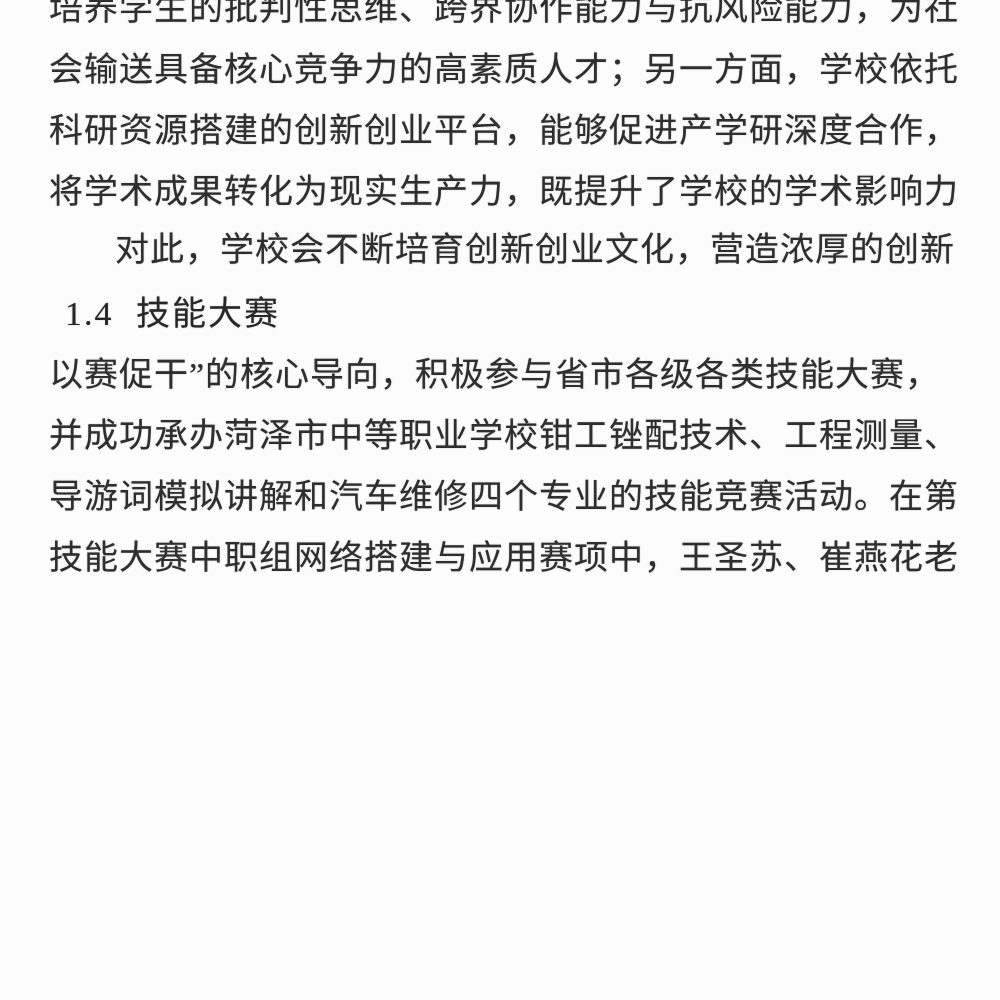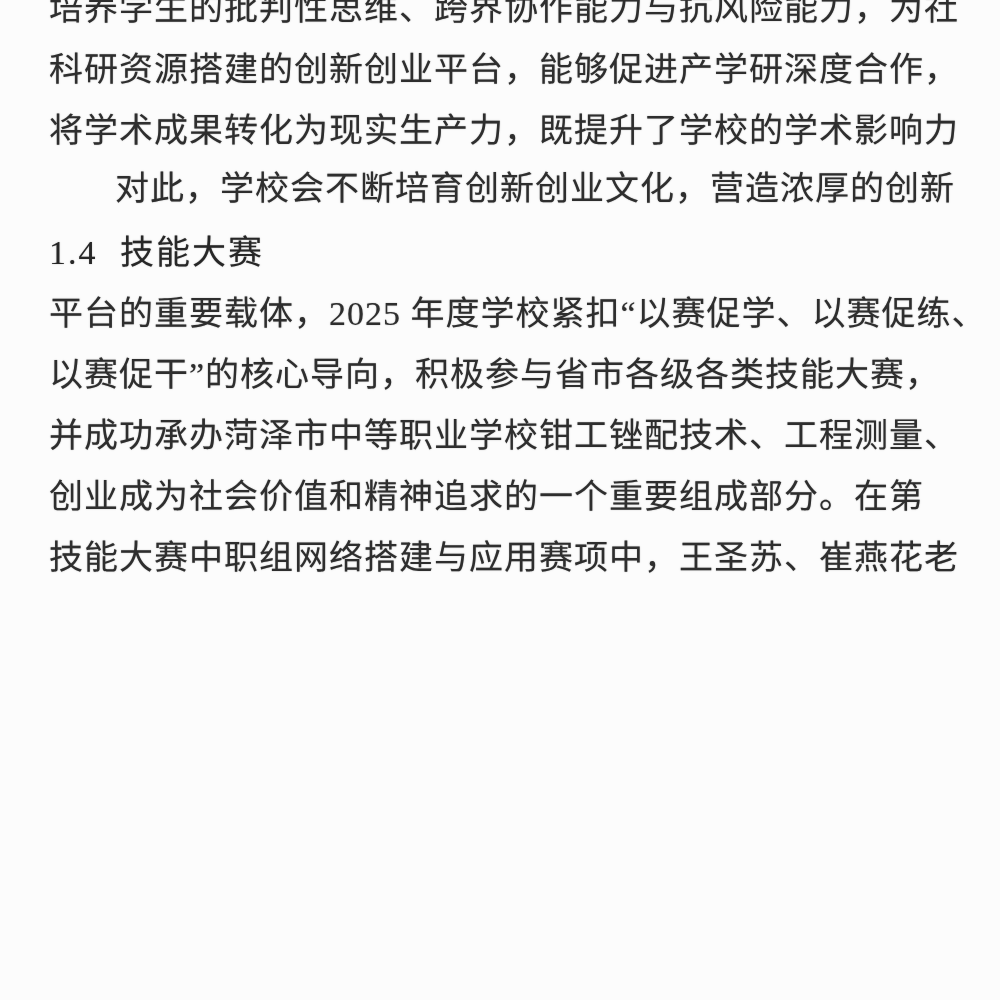--- a/index.html
+++ b/index.html
@@ -35,34 +35,35 @@
     text-shadow: 0 0 1.2px rgba(70,70,70,0.55);
   }
   .line.indent {
     padding-left: 66px;
     font-family: Liberation Mono, monospace;
   }
   .line.heading {
     letter-spacing: 2px;
     word-spacing: 12px;
     color: #272727;
+    margin-left: 16px;
   }
   .line.after-heading {
     margin-top: 7px;
   }
 </style>
 </head>
 <body>
 
 <div class="page">
   <div class="text-block">
     <div class="line">培养学生的批判性思维、跨界协作能力与抗风险能力，为社</div>
+    <div class="line">会输送具备核心竞争力的高素质人才；另一方面，学校依托</div>
     <div class="line">科研资源搭建的创新创业平台，能够促进产学研深度合作，</div>
     <div class="line">将学术成果转化为现实生产力，既提升了学校的学术影响力</div>
     <div class="line indent">对此，学校会不断培育创新创业文化，营造浓厚的创新</div>
     <div class="line heading">1.4 技能大赛</div>
-    <div class="line">平台的重要载体，2025 年度学校紧扣“以赛促学、以赛促练、</div>
     <div class="line">以赛促干”的核心导向，积极参与省市各级各类技能大赛，</div>
     <div class="line">并成功承办菏泽市中等职业学校钳工锉配技术、工程测量、</div>
-    <div class="line">创业成为社会价值和精神追求的一个重要组成部分。在第</div>
+    <div class="line">导游词模拟讲解和汽车维修四个专业的技能竞赛活动。在第</div>
     <div class="line">技能大赛中职组网络搭建与应用赛项中，王圣苏、崔燕花老</div>
   </div>
 </div>
 
 </body></html>

